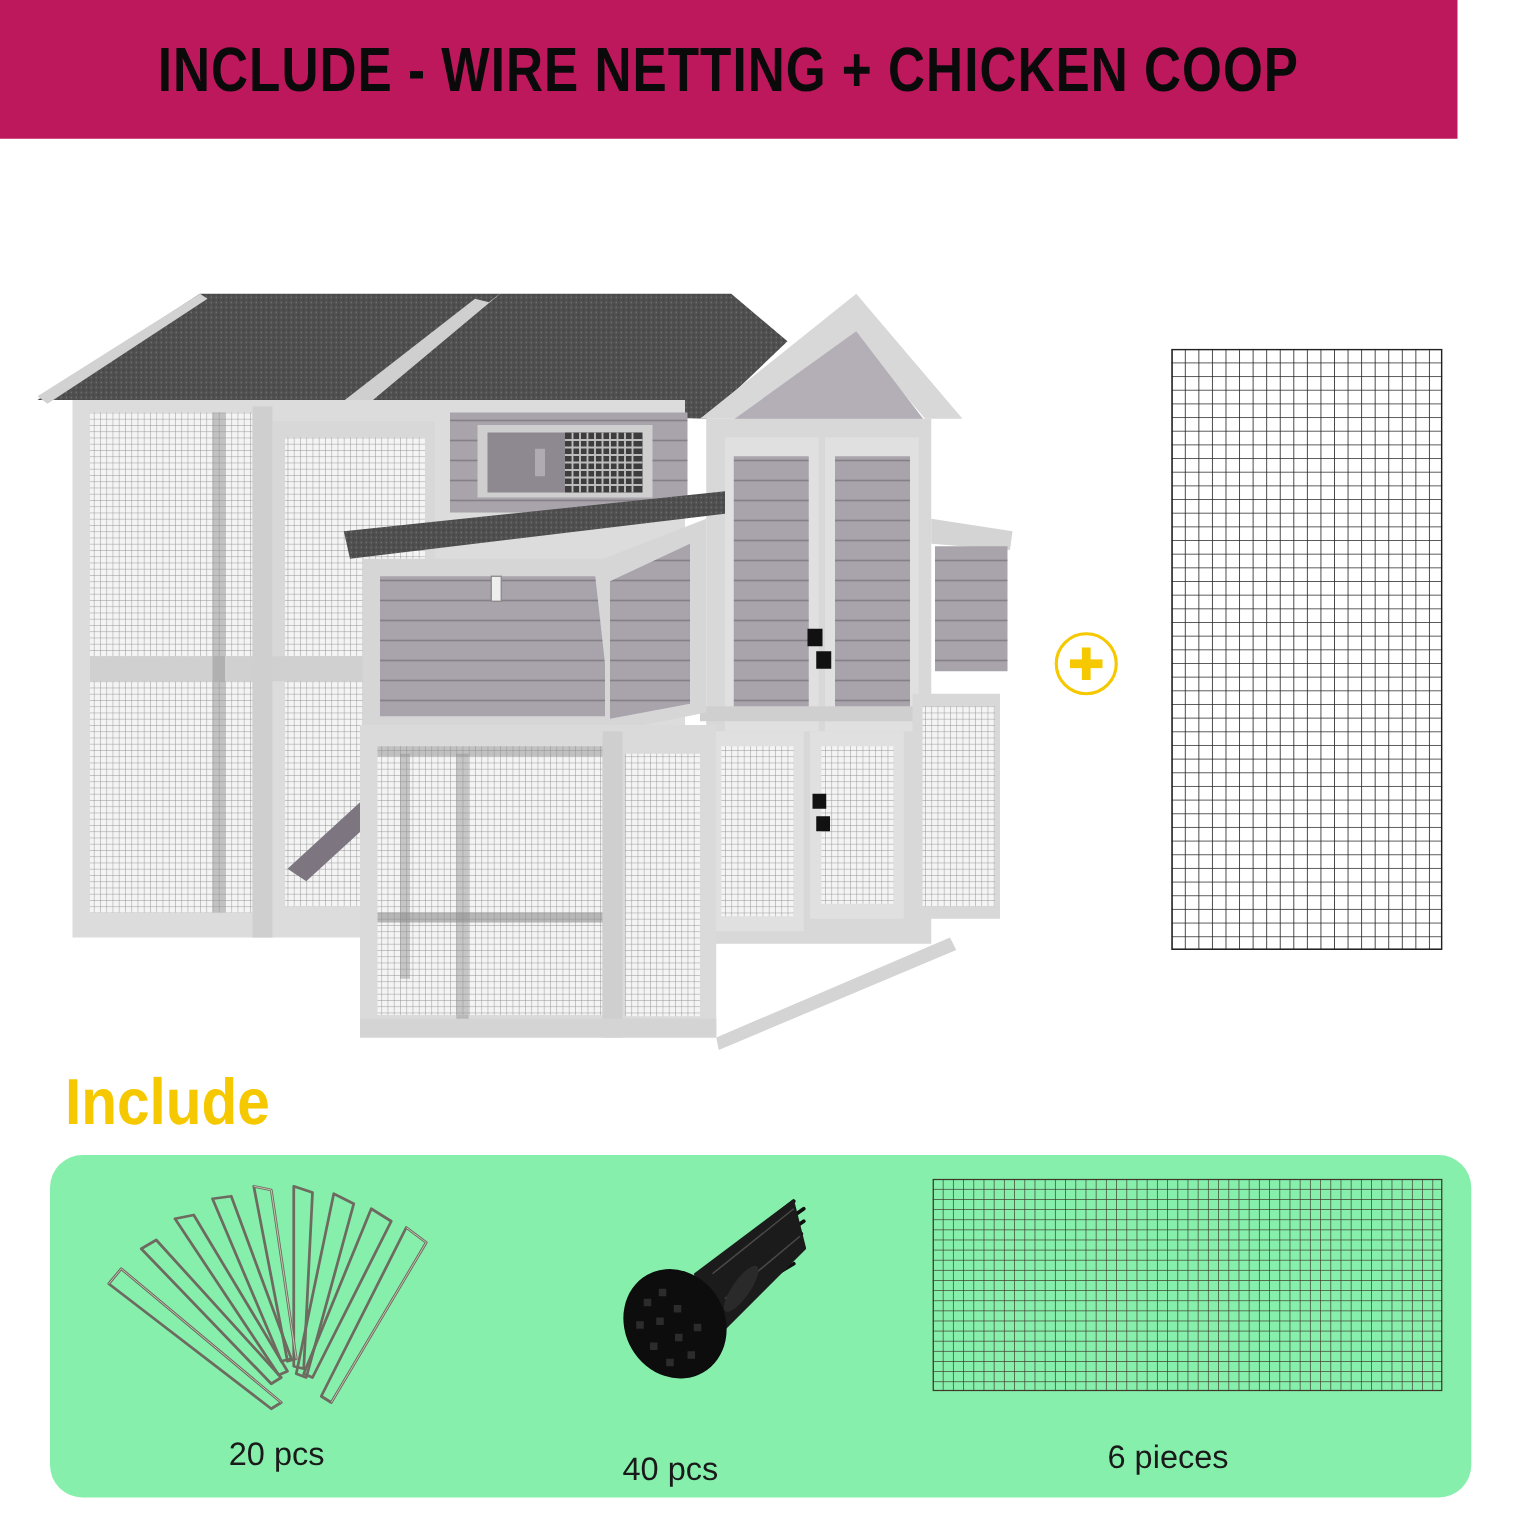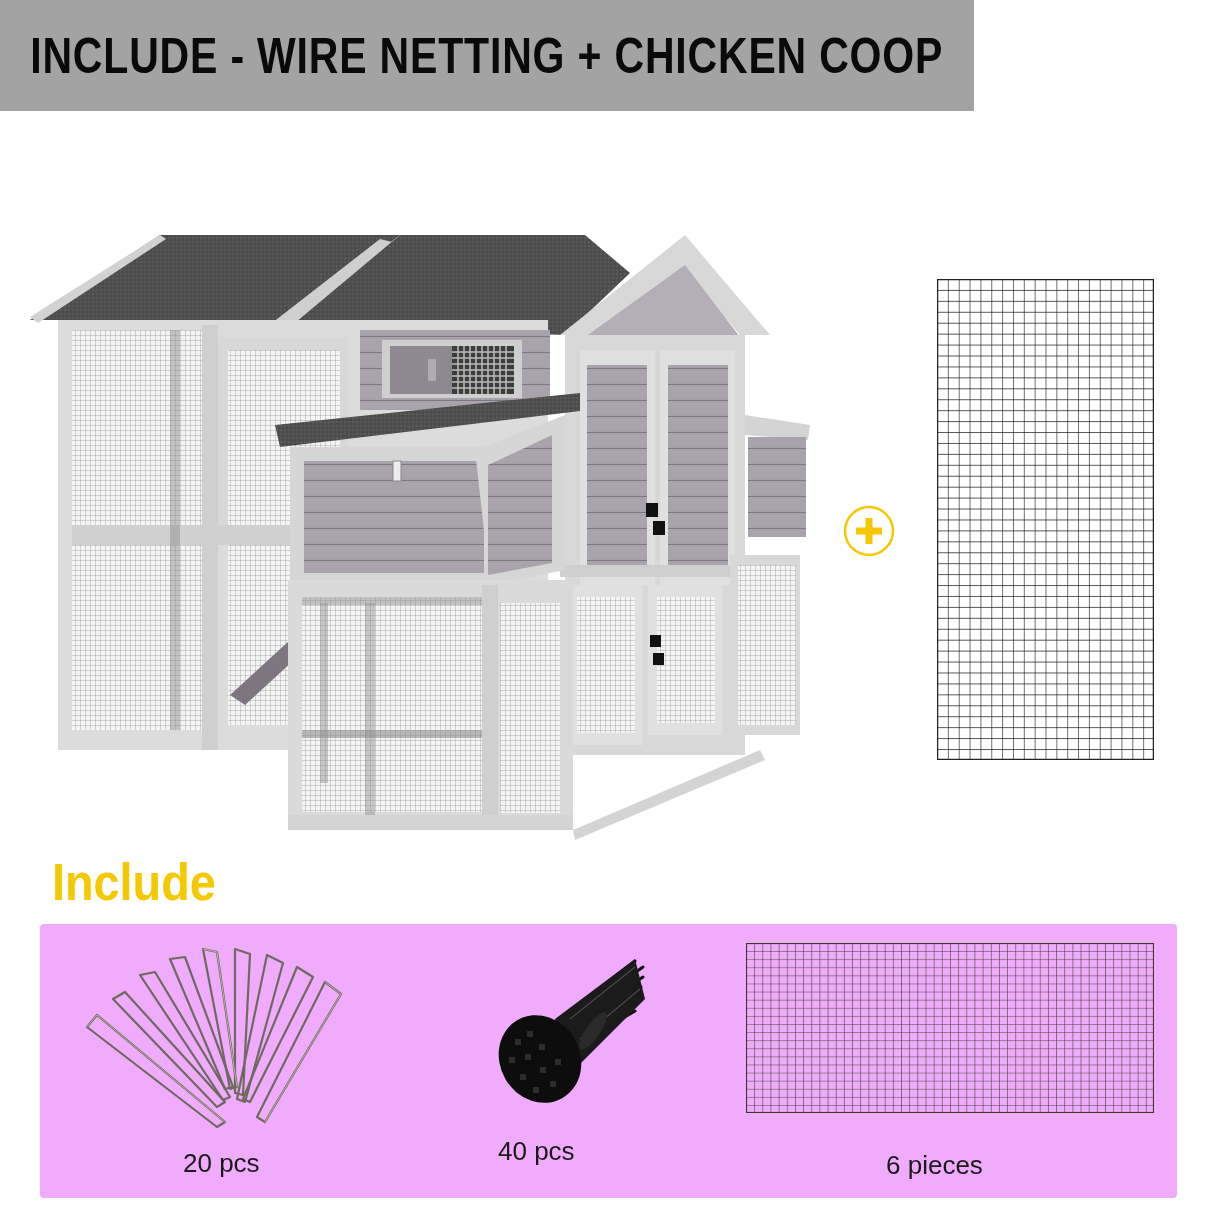--- a/index.html
+++ b/index.html
@@ -1,23 +1,23 @@
 <!DOCTYPE html>
 <html><head>
 <meta charset="utf-8">
 <style>
   html, body { margin:0; padding:0; }
   body { width:1214px; height:1214px; background:#ffffff; position:relative; overflow:hidden; font-family:"Liberation Sans", sans-serif; }
-  .banner { position:absolute; left:0; top:0; width:974px; height:111px; background:#a3a3a3; display:flex; align-items:center; justify-content:center; }
+  .banner { position:absolute; left:0; top:0; width:1166px; height:111px; background:#be185d; display:flex; align-items:center; justify-content:center; }
   .banner-title { font-family:"Liberation Sans", sans-serif; font-weight:bold; font-size:50px; color:#0a0a0a; letter-spacing:1px; transform:scaleX(0.82); white-space:nowrap; }
   .coop { position:absolute; left:20px; top:225px; width:800px; height:625px; }
   .plus { position:absolute; left:843px; top:505px; width:52px; height:52px; }
   .netting-big { position:absolute; left:937px; top:279px; width:217px; height:481px; }
   .include-label { position:absolute; left:52px; top:852px; font-size:52px; font-weight:bold; color:#f5c800; transform:scaleX(0.9); transform-origin:left; }
-  .panel { position:absolute; left:40px; top:924px; width:1137px; height:274px; background:#f0abfc; border-radius:4px; }
+  .panel { position:absolute; left:40px; top:924px; width:1137px; height:274px; background:#86efac; border-radius:26px; }
   .item { position:absolute; }
   .item-label { position:absolute; font-size:26px; color:#1a1a1a; white-space:nowrap; }
 </style>
 </head>
 <body>
 
 <div class="banner">
   <div class="banner-title">INCLUDE - WIRE NETTING + CHICKEN COOP</div>
 </div>
 
@@ -169,21 +169,21 @@
       <rect x="24" y="98" width="6" height="6"></rect>
         <rect x="40" y="95" width="6" height="6"></rect>
       <rect x="54" y="85" width="6" height="6"></rect>
         <rect x="35" y="115" width="6" height="6"></rect>
       <rect x="55" y="108" width="6" height="6"></rect>
         <rect x="70" y="100" width="6" height="6"></rect>
       <rect x="48" y="128" width="6" height="6"></rect>
         <rect x="65" y="122" width="6" height="6"></rect>
     </g>
   </svg>
-  <div class="item-label" style="left:458px; top:212px;">40 pcs</div>
+  <div class="item-label" style="left:458px; top:236px;">40 pcs</div>
 
   <svg class="item" style="left:706px; top:19px; width:408px; height:170px;" viewBox="0 0 408 170" xmlns="http://www.w3.org/2000/svg">
     <defs>
       <pattern id="smallGrid" width="8.16" height="8.1" patternUnits="userSpaceOnUse">
         <path d="M0 0H8.16M0 0V8.1" stroke="#3f3a2a" stroke-width="1.1"></path>
       </pattern>
     </defs>
     <rect x="0" y="0" width="408" height="170" fill="url(#smallGrid)"></rect>
     <rect x="0.5" y="0.5" width="407" height="169" fill="none" stroke="#3f3a2a" stroke-width="1.2"></rect>
   </svg>

